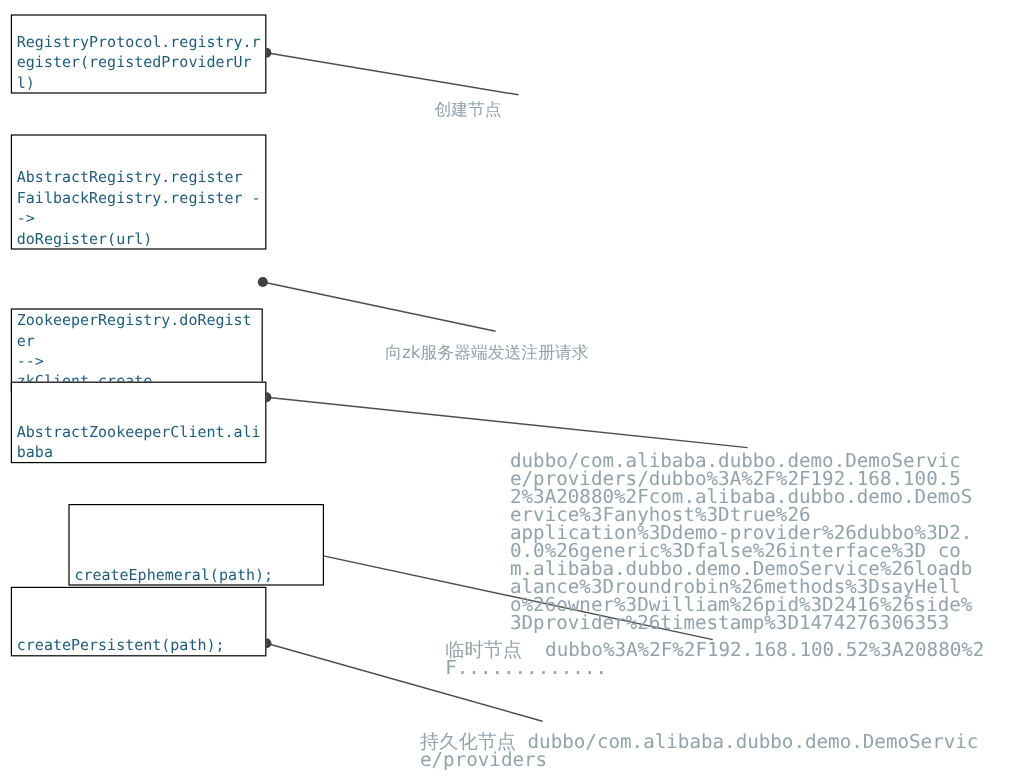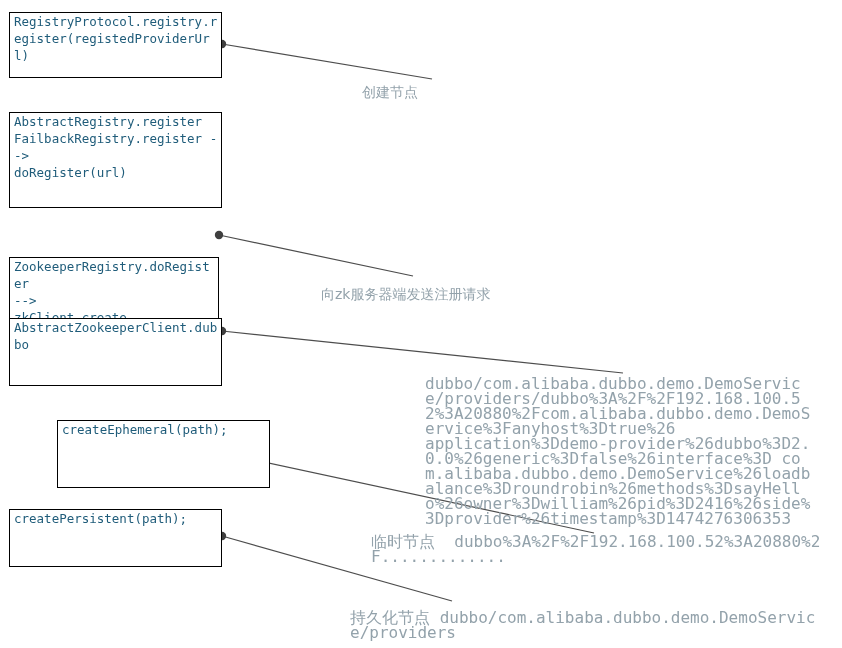--- a/index.html
+++ b/index.html
@@ -19,21 +19,21 @@
     left: 0; top: 0;
     width: 842px;
     height: 648px;
   }
   .node-box {
     position: absolute;
     box-sizing: border-box;
     border: 1px solid #000000;
     background: #ffffff;
     display: flex;
-    align-items: flex-start;
+    align-items: flex-end;
     padding-left: 4px;
     padding-right: 2px;
   }
   .node-label {
     font-family: "DejaVu Sans Mono", monospace;
     font-size: 12.5px;
     line-height: 17px;
     color: #1F5C7A;
     white-space: pre-wrap;
     word-break: break-all;
@@ -87,26 +87,26 @@
       <div class="node-label">AbstractRegistry.register
 FailbackRegistry.register --&gt;
 doRegister(url)</div>
     </div>
     <div class="node-box" style="left: 9px; top: 216px; width: 210px; height: 70px; margin-top: 41px;">
       <div class="node-label">ZookeeperRegistry.doRegister
 --&gt;
 zkClient.create</div>
     </div>
     <div class="node-box" style="left: 9px; top: 318px; width: 213px; height: 68px;">
-      <div class="node-label">AbstractZookeeperClient.dubbo</div>
+      <div class="node-label">AbstractZookeeperClient.alibaba</div>
     </div>
     <div class="node-box" style="left: 9px; top: 420px; width: 213px; height: 68px; margin-left: 48px;">
       <div class="node-label">createEphemeral(path);</div>
     </div>
-    <div class="node-box" style="left: 9px; top: 509px; width: 213px; height: 58px;">
+    <div class="node-box" style="left: 9px; top: 489px; width: 213px; height: 58px;">
       <div class="node-label">createPersistent(path);</div>
     </div>
   </div>
 <div id="annotations-layer">
     <div class="anno cjk" style="left: 362px; top: 85px; width: 100px;">创建节点</div>
     <div class="anno cjk" style="left: 321px; top: 287px; width: 200px;">向zk服务器端发送注册请求</div>
     <div class="anno mixed" style="left: 425px; top: 376px; width: 392px;">dubbo/com.alibaba.dubbo.demo.DemoService/providers/dubbo%3A%2F%2F192.168.100.52%3A20880%2Fcom.alibaba.dubbo.demo.DemoService%3Fanyhost%3Dtrue%26
 application%3Ddemo-provider%26dubbo%3D2.0.0%26generic%3Dfalse%26interface%3D com.alibaba.dubbo.demo.DemoService%26loadbalance%3Droundrobin%26methods%3DsayHello%26owner%3Dwilliam%26pid%3D2416%26side%3Dprovider%26timestamp%3D1474276306353</div>
     <div class="anno mixed" style="left: 371px; top: 534px; width: 470px;">临时节点  dubbo%3A%2F%2F192.168.100.52%3A20880%2F.............</div>
     <div class="anno mixed" style="left: 350px; top: 610px; width: 470px;">持久化节点 dubbo/com.alibaba.dubbo.demo.DemoService/providers</div>

